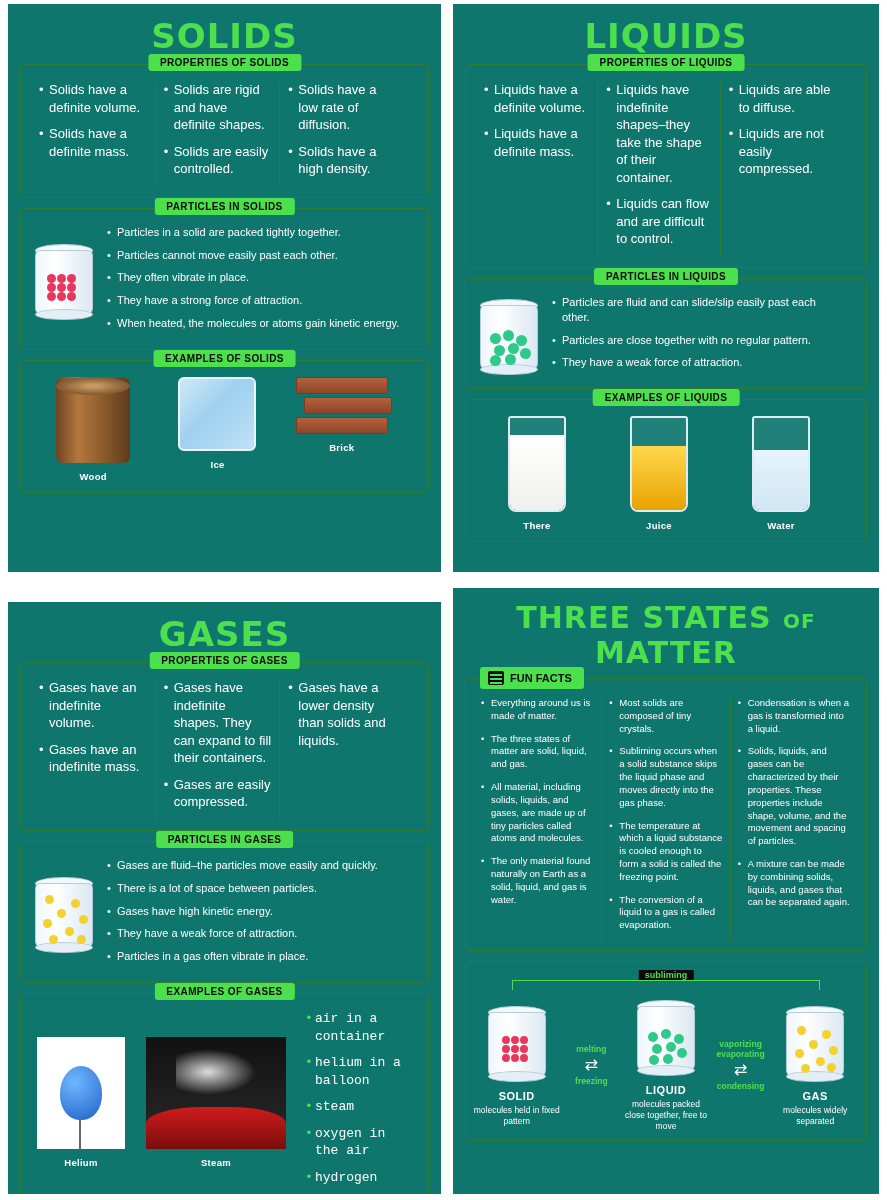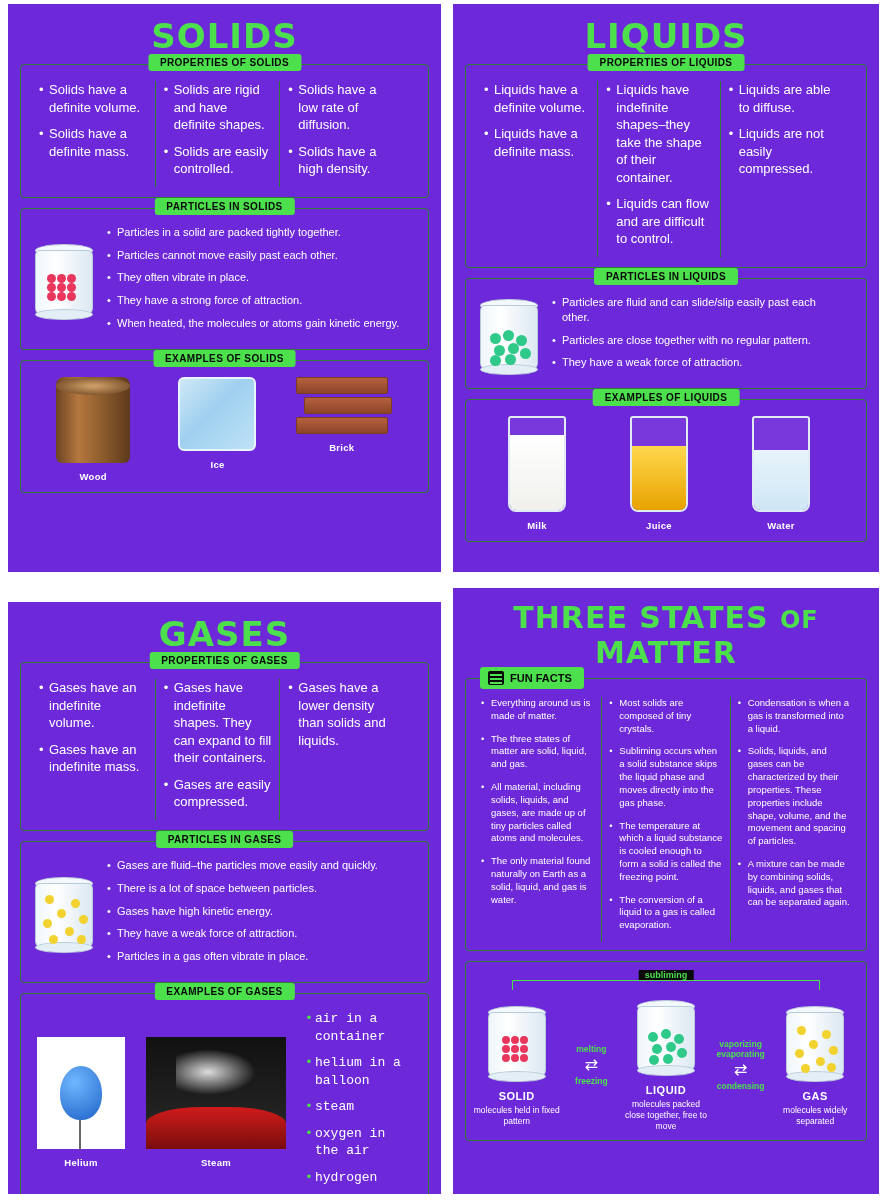--- a/index.html
+++ b/index.html
@@ -9,21 +9,21 @@
     font-family: "Liberation Sans", sans-serif;
     overflow: hidden;
   }
   .grid {
     display: grid;
     grid-template-columns: 447px 440px;
     grid-template-rows: 580px 620px;
     width: 887px; height: 1200px;
   }
   .poster {
-    background: #6d28d9;
+    background: #0f766e;
     position: relative;
     padding: 8px 12px 12px 12px;
     color: #ffffff;
     overflow: hidden;
   }
   .poster.p1 { margin: 4px 6px 8px 8px; }
   .poster.p2 { margin: 4px 8px 8px 6px; }
   .poster.p3 { margin: 22px 6px 6px 8px; }
   .poster.p4 { margin: 8px 8px 6px 6px; }
 
@@ -325,21 +325,21 @@
       </div>
     </div>
 
     <div class="section">
       <div class="section-header">EXAMPLES OF LIQUIDS</div>
       <div class="examples-row">
         <div class="example">
           <div class="glass milk">
               <div class="fill"></div>
             </div>
-          <div class="caption">Milk</div>
+          <div class="caption">There</div>
         </div>
         <div class="example">
           <div class="glass juice">
               <div class="fill"></div>
             </div>
           <div class="caption">Juice</div>
         </div>
         <div class="example">
           <div class="glass water">
               <div class="fill"></div>
@@ -427,21 +427,21 @@
           <li class="green-bullet">oxygen in the air</li>
           <li class="green-bullet">hydrogen</li>
         </ul>
       </div>
     </div>
   </div>
 
   <div class="poster p4">
     <div class="poster-title small">
       <span>THREE STATES</span>
-      <span style="font-size:24px">OF</span>
+      <span style="font-size:20px">OF</span>
       <span>MATTER</span>
     </div>
 
     <div class="funfacts-wrap">
       <div class="funfacts-badge">
         <span class="ff-icon"></span>
         <span>FUN FACTS</span>
       </div>
       <div class="ff-cols">
         <div>

